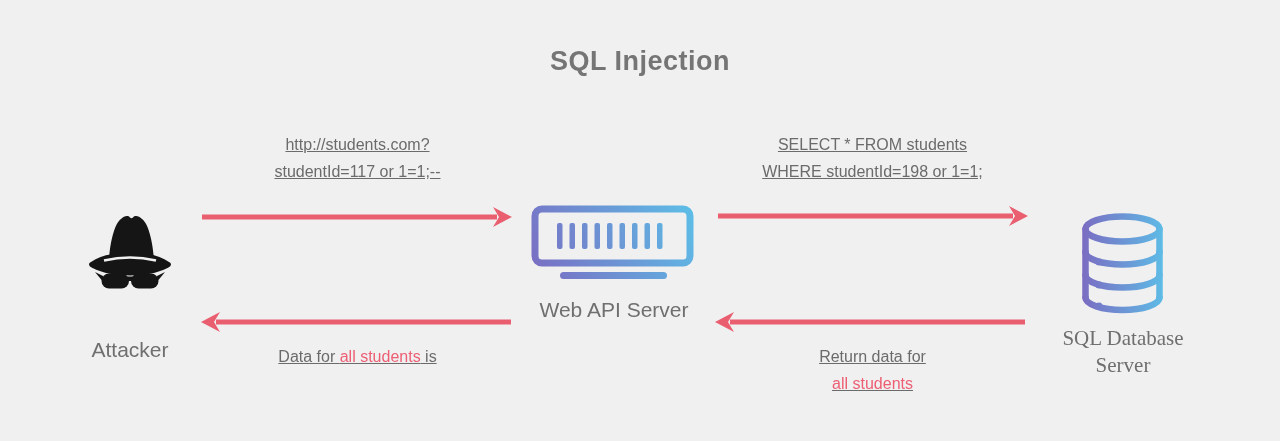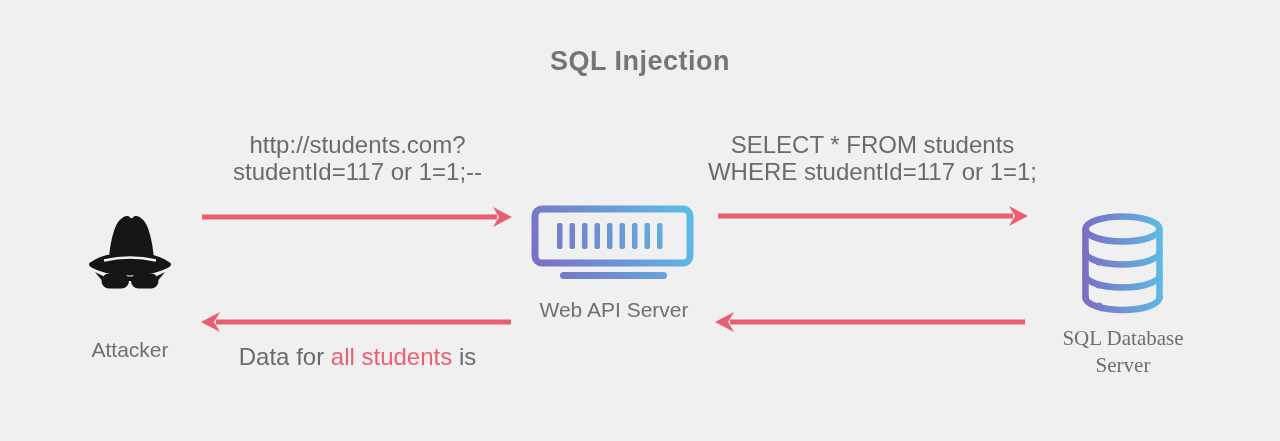--- a/index.html
+++ b/index.html
@@ -16,22 +16,23 @@
   .title{
     position:absolute;left:0;top:46px;width:100%;
     text-align:center;
     font-size:27px;font-weight:600;letter-spacing:0.5px;
     color:#757575;
     margin:0;
   }
   .msg{
     position:absolute;
     text-align:center;
-    font-size:24px;line-height:27px;
+    font-size:16px;line-height:27px;
     color:#6b6b6b;
+    text-decoration:underline;
   }
   .msg .red,.red{color:#ed5e72;}
   .node-label{
     position:absolute;
     text-align:center;
     font-size:21px;line-height:27px;
     color:#6f6f6f;
   }
   .icon{position:absolute;}
   .arrow{position:absolute;}
@@ -43,21 +44,21 @@
 
   <h1 class="title">SQL Injection</h1>
 
   <div class="msg" style="left:175px;top:131px;width:365px;">
     <div>http://students.com?</div>
     <div>studentId=117 or 1=1;--</div>
   </div>
 
   <div class="msg" style="left:690px;top:131px;width:365px;">
     <div>SELECT * FROM students</div>
-    <div>WHERE studentId=117 or 1=1;</div>
+    <div>WHERE studentId=198 or 1=1;</div>
   </div>
 
   <svg class="arrow" style="left:201px;top:205px;" width="311" height="24" viewBox="0 0 311 24">
     <line x1="1" y1="12" x2="296" y2="12" stroke="#ea5f70" stroke-width="5"></line>
     <path d="M292,2 L311,12 L292,22 L298,12 Z" fill="#ea5f70"></path>
   </svg>
 
   <svg class="arrow" style="left:717px;top:204px;" width="311" height="24" viewBox="0 0 311 24">
     <line x1="1" y1="12" x2="296" y2="12" stroke="#ea5f70" stroke-width="5"></line>
     <path d="M292,2 L311,12 L292,22 L298,12 Z" fill="#ea5f70"></path>
@@ -138,14 +139,18 @@
 
   <div class="node-label" style="left:1030px;top:325px;width:186px;font-family:Liberation Serif, serif;">
     <div>SQL Database</div>
     <div>Server</div>
   </div>
 
   <div class="msg" style="left:175px;top:343px;width:365px;">
     <div><span>Data for </span><span class="red">all students</span><span> is</span></div>
   </div>
 
+  <div class="msg" style="left:730px;top:343px;width:285px;">
+    <div>Return data for</div>
+    <div class="red">all students</div>
+  </div>
 
 </div>
 
 </body></html>

